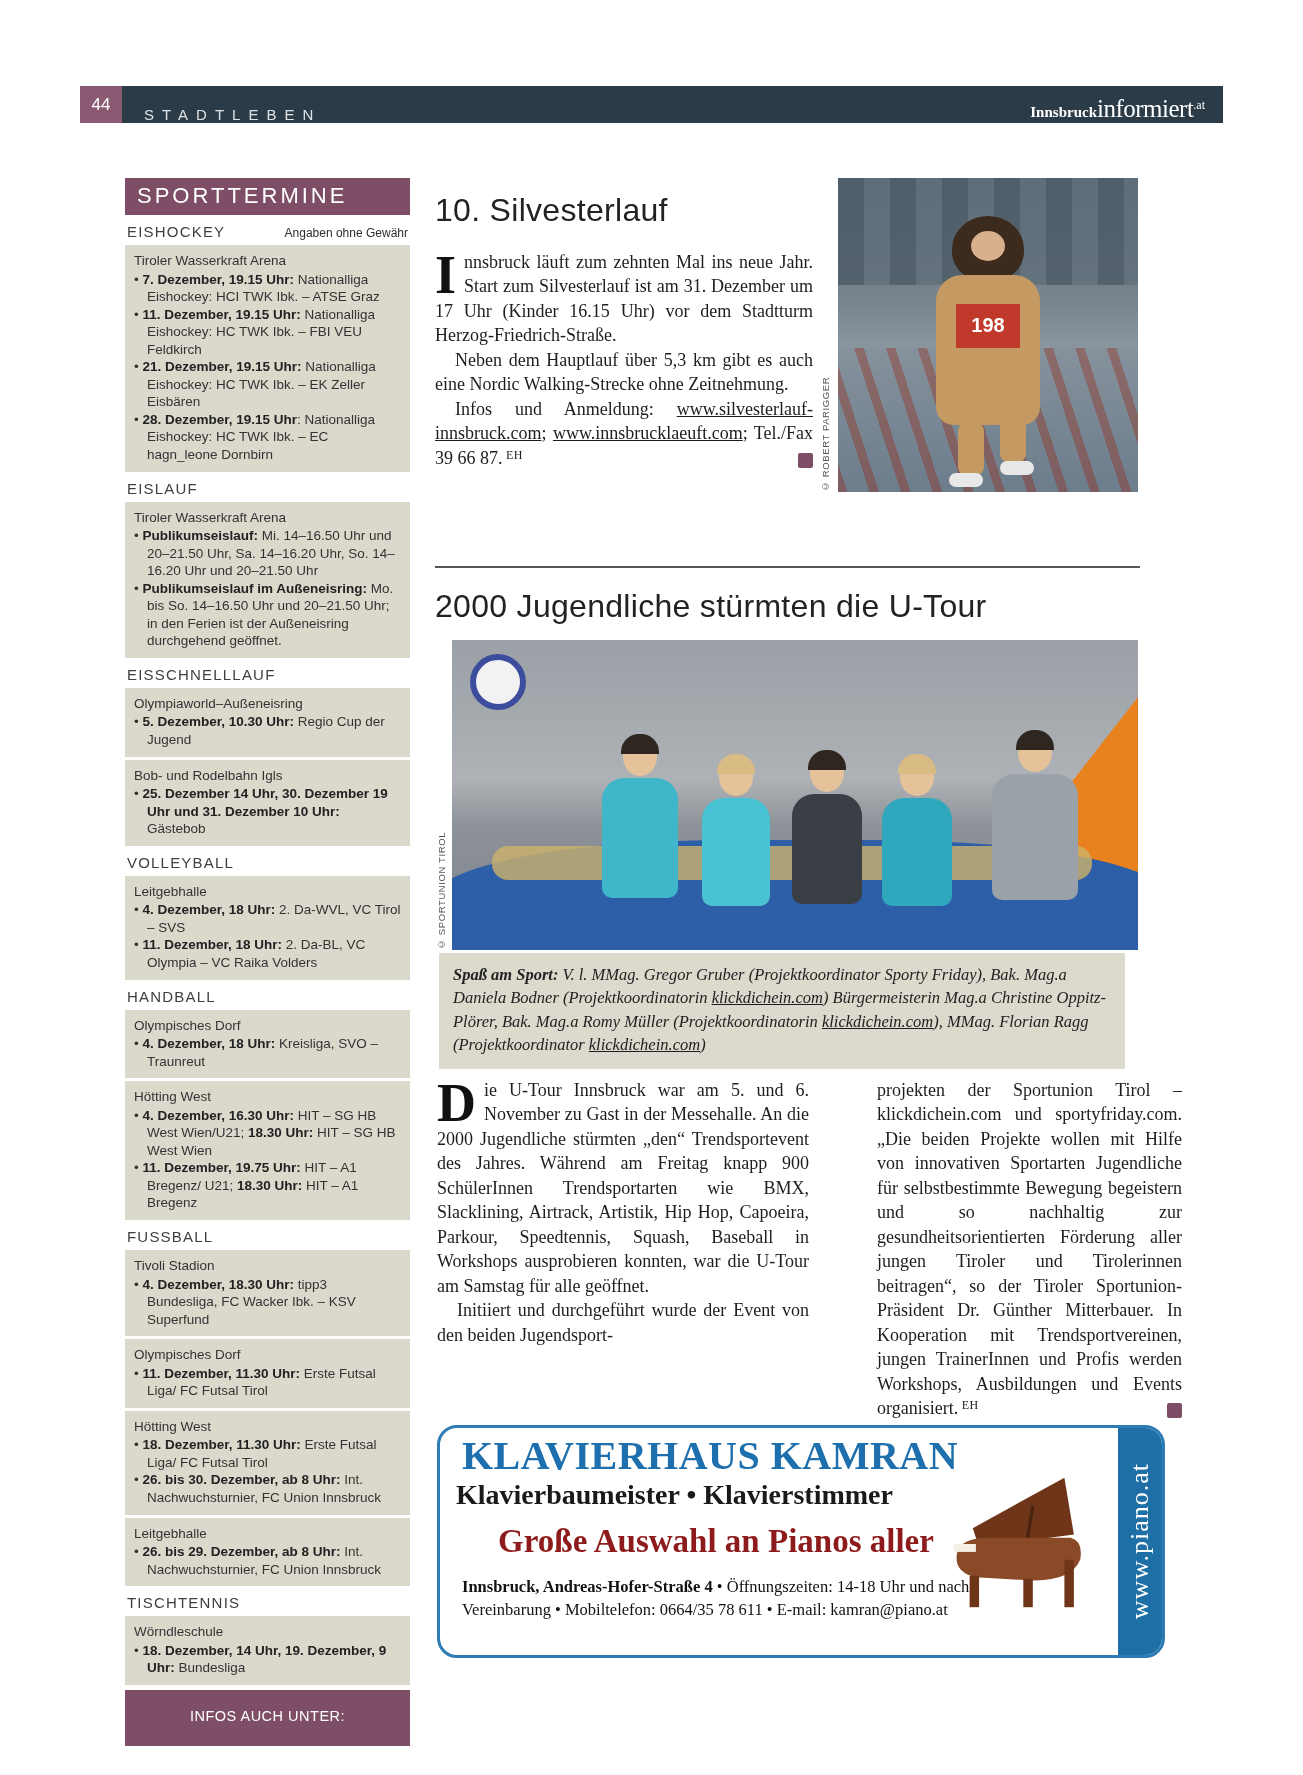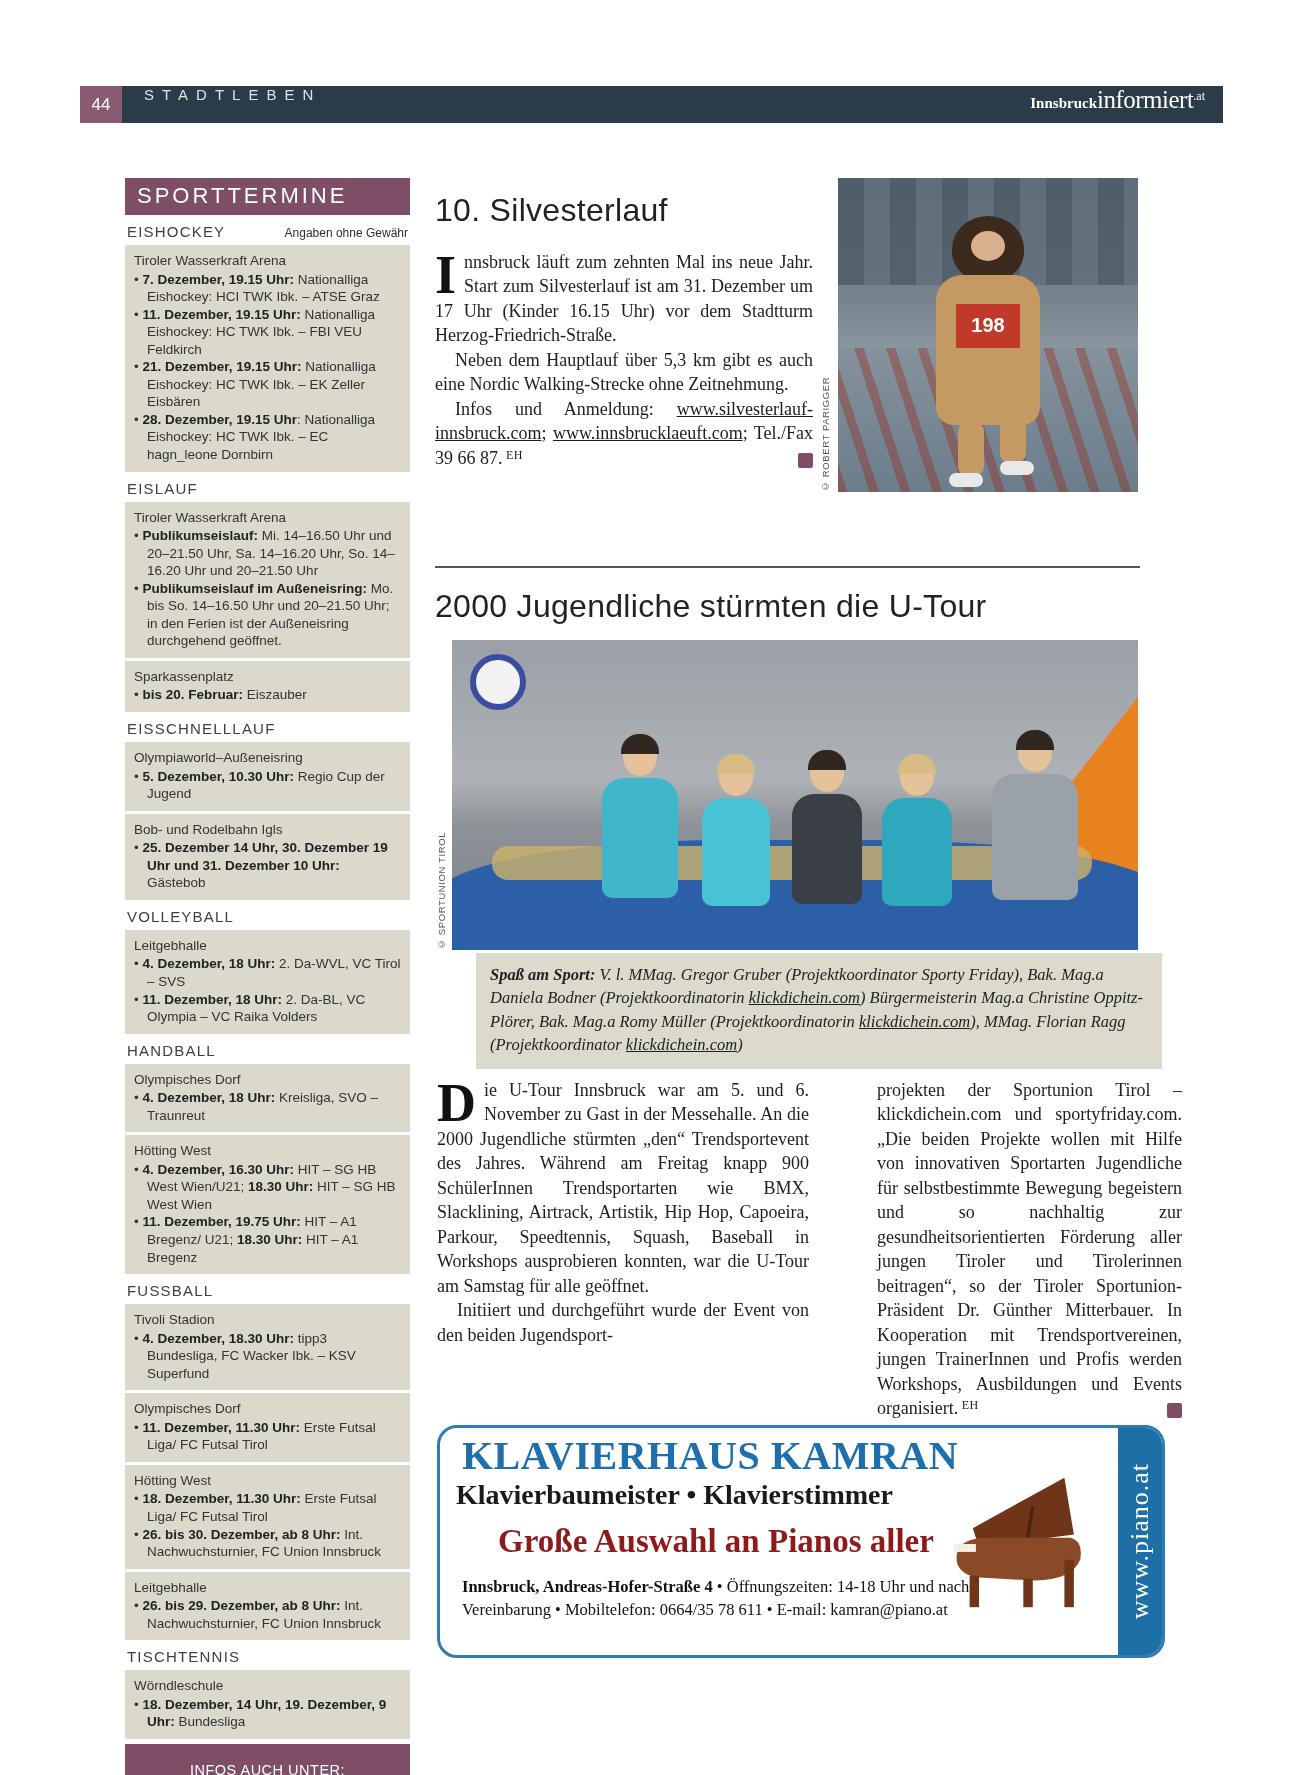--- a/index.html
+++ b/index.html
@@ -4,21 +4,21 @@
 <style>
   *{margin:0;padding:0;box-sizing:border-box;}
   html,body{background:#ffffff;}
   .page{position:relative;width:1258px;height:1775px;background:#fff;overflow:hidden;
         font-family:"Liberation Sans",sans-serif;color:#1c1c1c;}
 
   
   .pagenum{position:absolute;left:80px;top:86px;width:42px;height:37px;background:#8a5a72;
            color:#fff;font-size:17px;display:flex;align-items:center;justify-content:center;}
   .headbar{position:absolute;left:122px;top:86px;width:1101px;height:37px;background:#2b3b47;
-           display:flex;align-items:flex-start;justify-content:space-between;padding:0 18px 0 22px;}
+           display:flex;align-items:flex-end;justify-content:space-between;padding:0 18px 0 22px;}
   .section-name{color:#dde3e7;font-size:15px;letter-spacing:8px;}
   .brand{color:#fff;display:flex;align-items:baseline;font-family:"Liberation Serif",serif;}
   .brand .b1{font-weight:700;font-size:15px;}
   .brand .b2{font-size:25px;letter-spacing:-.5px;}
   .brand .b3{font-size:12px;position:relative;top:-8px;}
 
   
   .sidebar{position:absolute;left:125px;top:178px;width:285px;}
   .sb-title{background:#7d4e66;color:#fff;font-size:22px;letter-spacing:3px;
             padding:5px 0 6px 12px;margin-bottom:6px;}
@@ -94,21 +94,21 @@
   .ad-high{width:460px;margin:10px 0 0 46px;text-align:center;font-weight:700;font-size:33px;
            line-height:1.25;color:#8e1b1b;}
   .ad-addr{font-size:16.5px;margin:14px 0 0 22px;width:545px;line-height:1.35;color:#111;}
   .ad-addr .b{font-weight:700;}
   .ad-piano{position:absolute;right:66px;top:30px;width:158px;height:172px;}
   .ad-strip{position:absolute;right:0;top:0;width:44px;height:100%;background:#1d6fa5;
             border-radius:0 17px 17px 0;display:flex;align-items:center;justify-content:center;}
   .ad-strip span{writing-mode:vertical-rl;transform:rotate(180deg);color:#fff;font-size:26px;
                  font-family:"Liberation Serif",serif;letter-spacing:1px;}
 
-  .caption{position:absolute;left:476px;top:953px;width:686px;background:#dcd9cd;
+  .caption{position:absolute;left:439px;top:953px;width:686px;background:#dcd9cd;
            padding:10px 14px 12px 14px;font-style:italic;font-size:16.5px;line-height:1.42;color:#222;}
   .caption .b{font-weight:700;}
 </style>
 </head>
 <body>
 
 <div class="page">
 
   <div class="pagenum">44</div>
   <div class="headbar">
@@ -134,24 +134,20 @@
           <div class="sb-item"><span>• </span><span class="b ">21. Dezember, 19.15 Uhr:</span><span> Nationalliga Eishockey: HC TWK Ibk. – EK Zeller Eisbären</span></div>
           <div class="sb-item"><span>• </span><span class="b ">28. Dezember, 19.15 Uhr</span><span>: Nationalliga Eishockey: HC TWK Ibk. – EC hagn_leone Dornbirn</span></div>
         </div>
         <div class="sb-headrow">
           <span class="sb-h">EISLAUF</span>
         </div>
         <div class="sb-box">
           <div class="sb-venue">Tiroler Wasserkraft Arena</div>
           <div class="sb-item"><span>• </span><span class="b ">Publikumseislauf:</span><span> Mi. 14–16.50 Uhr und 20–21.50 Uhr, Sa. 14–16.20 Uhr, So. 14–16.20 Uhr und 20–21.50 Uhr</span></div>
           <div class="sb-item"><span>• </span><span class="b ">Publikumseislauf im Außeneisring:</span><span> Mo. bis So. 14–16.50 Uhr und 20–21.50 Uhr; in den Ferien ist der Außeneisring durchgehend geöffnet.</span></div>
-        </div>
-        <div class="sb-box">
-          <div class="sb-venue">Sparkassenplatz</div>
-          <div class="sb-item"><span>• </span><span class="b ">bis 20. Februar:</span><span> Eiszauber</span></div>
         </div>
         <div class="sb-headrow">
           <span class="sb-h">EISSCHNELLLAUF</span>
         </div>
         <div class="sb-box">
           <div class="sb-venue">Olympiaworld–Außeneisring</div>
           <div class="sb-item"><span>• </span><span class="b ">5. Dezember, 10.30 Uhr:</span><span> Regio Cup der Jugend</span></div>
         </div>
         <div class="sb-box">
           <div class="sb-venue">Bob- und Rodelbahn Igls</div>

